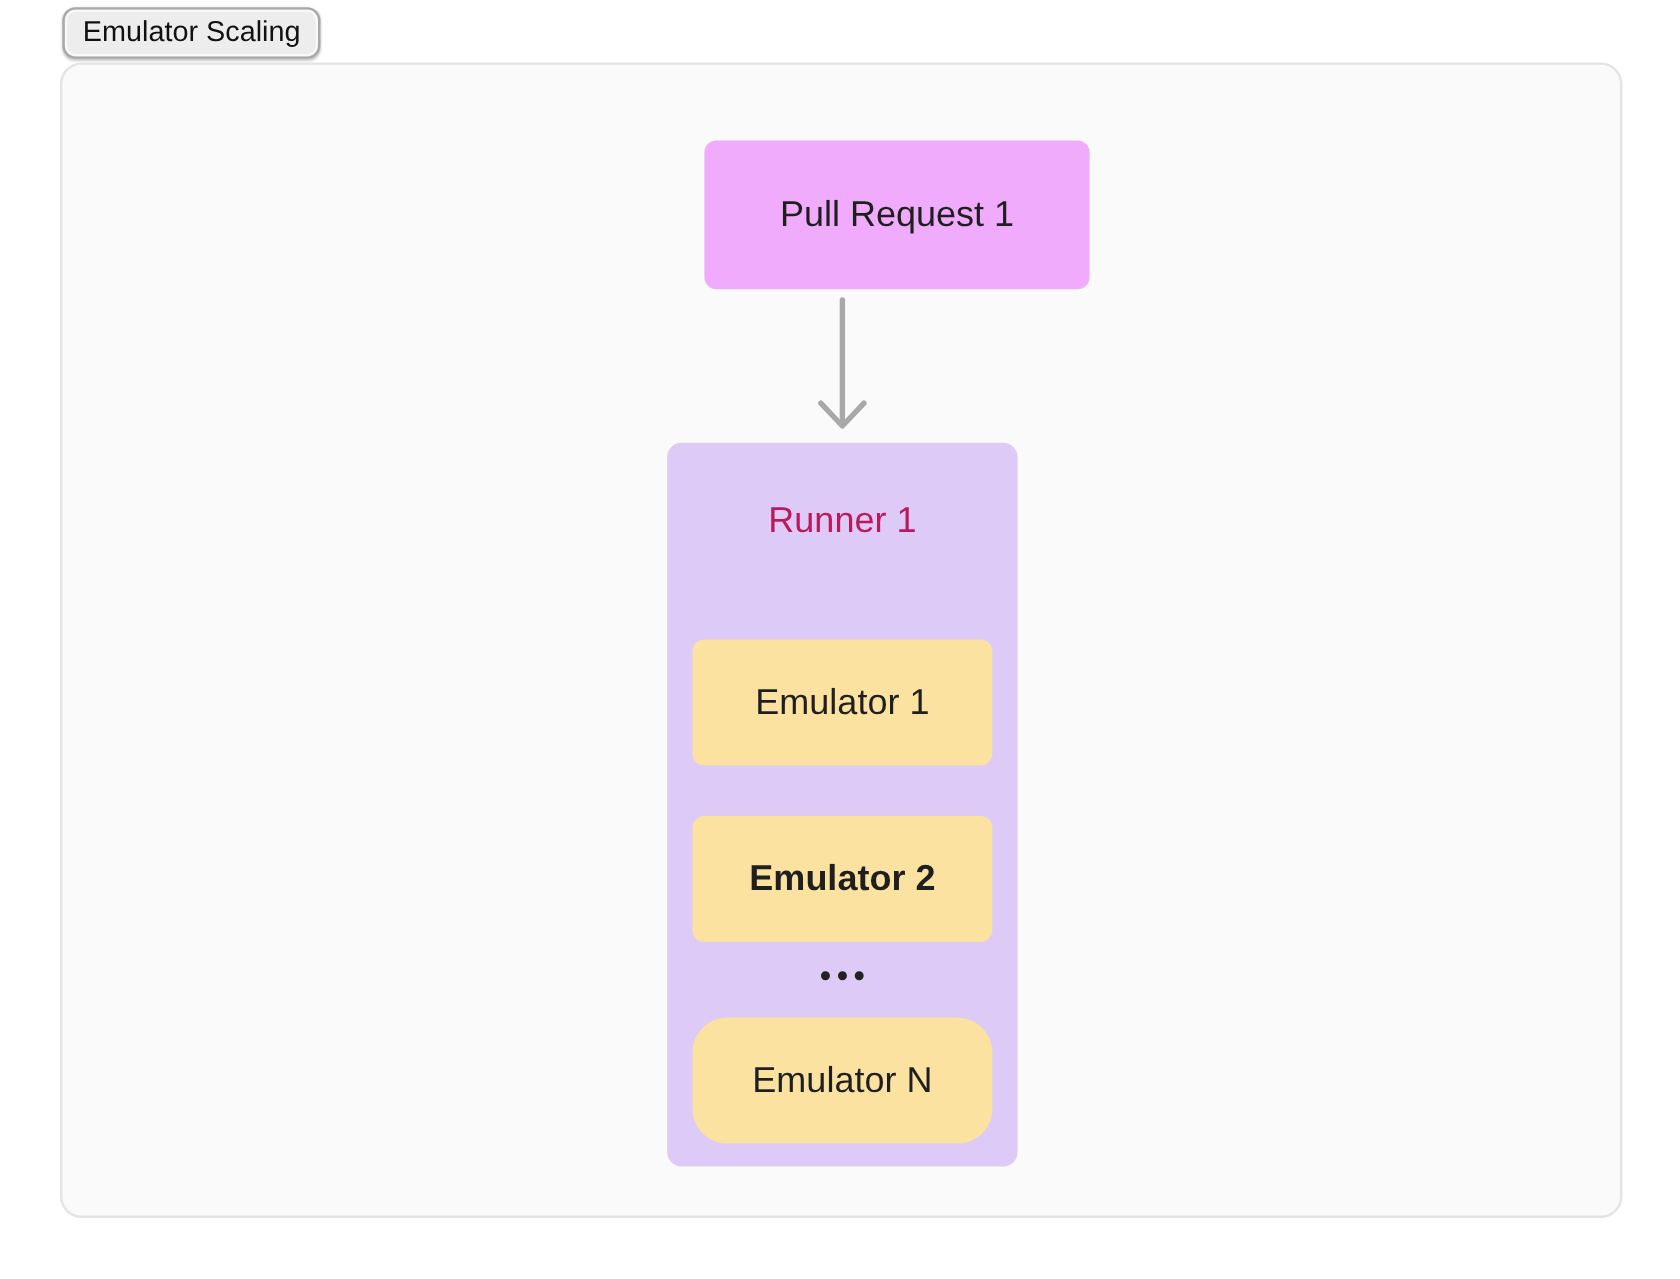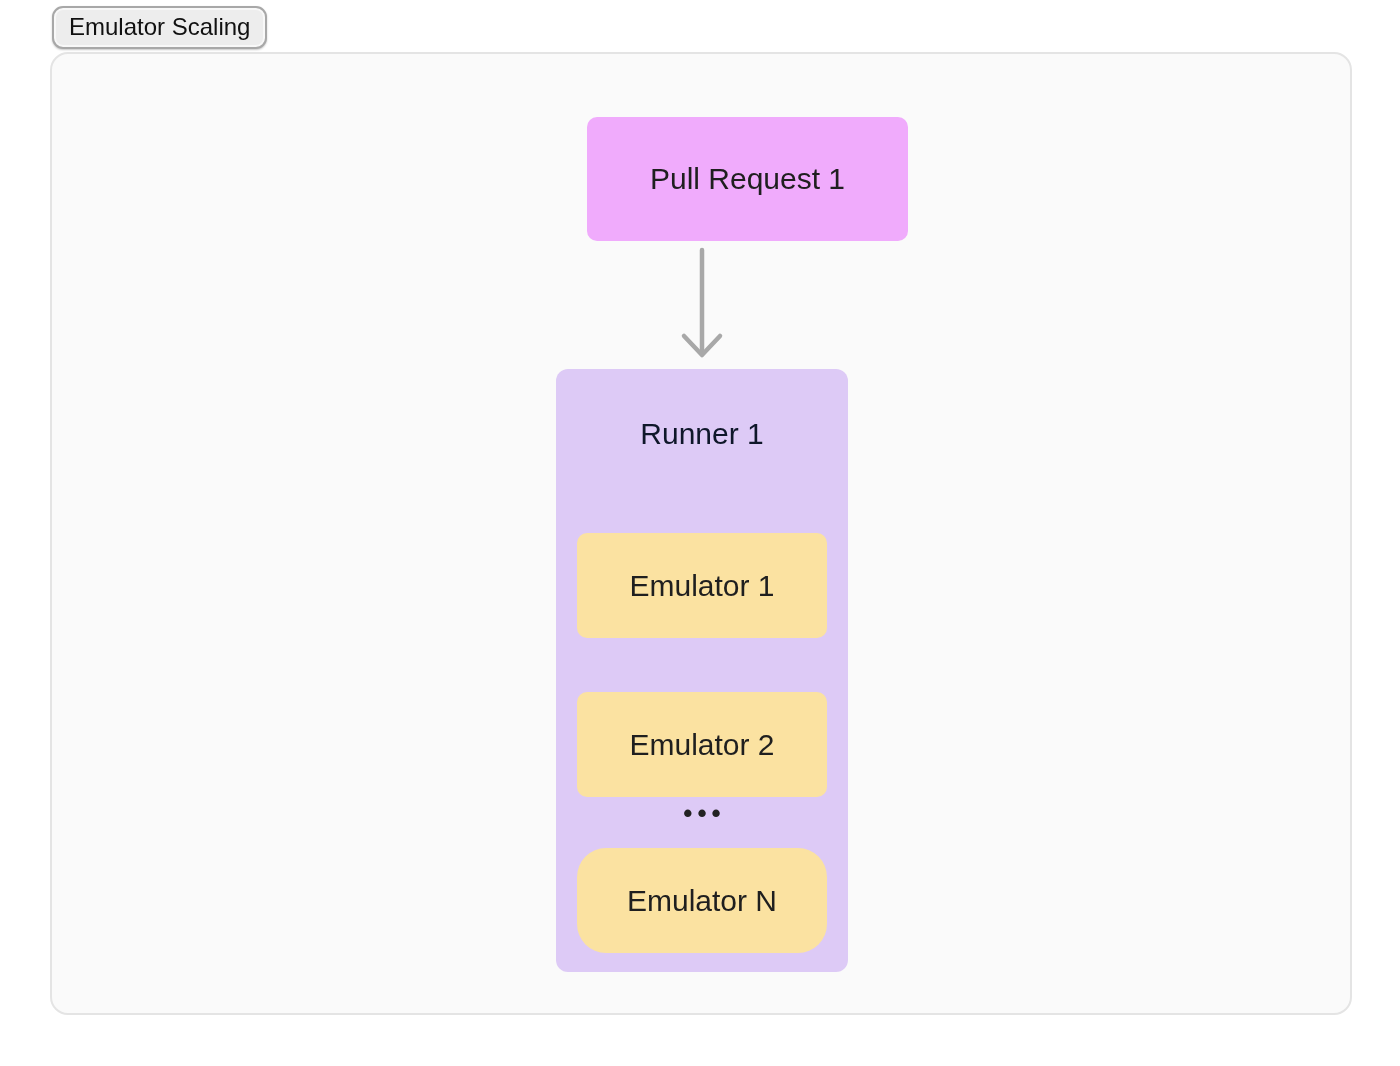--- a/index.html
+++ b/index.html
@@ -73,31 +73,31 @@
     background: #ddcaf6;
     border-radius: 12px;
   }
   .runner-title {
     position: absolute;
     top: 48px;
     left: 0;
     width: 100%;
     font-size: 30px;
     text-align: center;
-    color: #0f172a;
+    color: #be185d;
   }
   .emulator {
     left: 21px;
     width: 250px;
     height: 105px;
     background: #fbe2a1;
     border-radius: 10px;
   }
   .emulator-1 { top: 164px; text-align: right; }
-  .emulator-2 { top: 323px; }
+  .emulator-2 { top: 311px; font-weight: bold; }
   .emulator-n { top: 479px; border-radius: 29px; }
   .ellipsis {
     position: absolute;
     top: 428px;
     left: 0;
     width: 100%;
     height: 32px;
     display: flex;
     align-items: center;
     justify-content: center;

